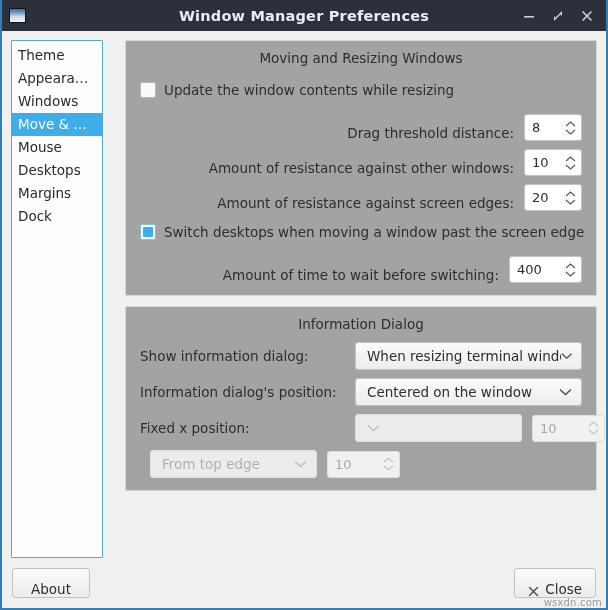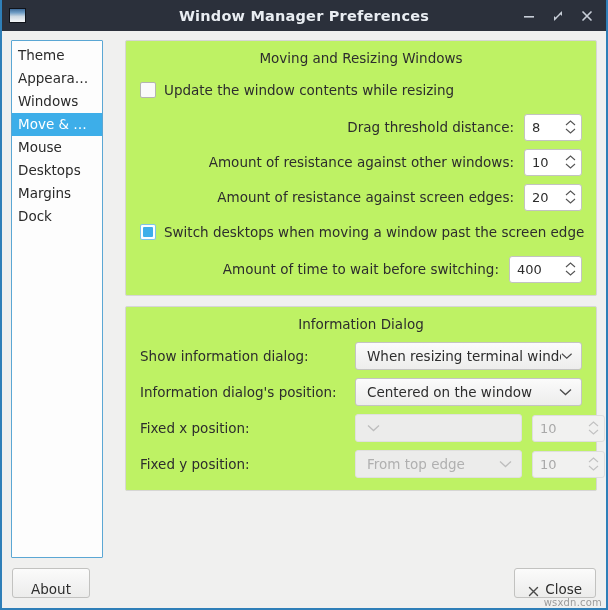--- a/index.html
+++ b/index.html
@@ -107,39 +107,39 @@
   
   .content {
     flex: 1;
     min-width: 0;
     display: flex;
     flex-direction: column;
     gap: 10px;
   }
   .frame {
     border: 1px solid #d6d6d4;
-    background: #bef264;
+    background: #a3a3a3;
     border-radius: 2px;
     box-sizing: border-box;
     padding: 9px 14px 12px 14px;
   }
   .frame-title {
     text-align: center;
     font-size: 13.5px;
     color: #2d2d2d;
     margin-bottom: 10px;
   }
   .row {
     display: flex;
     align-items: center;
     min-height: 28px;
     margin-bottom: 7px;
   }
   .row:last-child { margin-bottom: 0; }
-  .row.right { justify-content: flex-end; }
+  .row.right { justify-content: flex-end; align-items: flex-end; }
   .row-label {
     font-size: 13.5px;
     color: #2d2d2d;
     white-space: nowrap;
   }
 
   
   .chk-row { display: flex; align-items: center; gap: 8px; }
   .checkbox {
     width: 16px;
@@ -429,21 +429,20 @@
                   <path d="M1 5 L5.5 1 L10 5" fill="none" stroke="#c2c2c2" stroke-width="1.1"></path>
                 </svg>
               <svg class="chev" width="11" height="6" viewBox="0 0 11 6">
                   <path d="M1 1 L5.5 5 L10 1" fill="none" stroke="#c2c2c2" stroke-width="1.1"></path>
                 </svg>
             </span>
           </div>
         </div>
 
         <div class="dlg-row">
-          <span class="dlg-label">Fixed y position:</span>
           <div class="combo disabled" style="width:167px;flex:0 0 167px;">
             <span class="lbl">From top edge</span>
             <svg width="13" height="8" viewBox="0 0 13 8">
                 <path d="M1 1.5 L6.5 6.5 L12 1.5" fill="none" stroke="#bdbdbd" stroke-width="1.3"></path>
               </svg>
           </div>
           <div class="spin disabled wide">
             <span class="val">10</span>
             <span class="arrows">
               <svg class="chev" width="11" height="6" viewBox="0 0 11 6">

